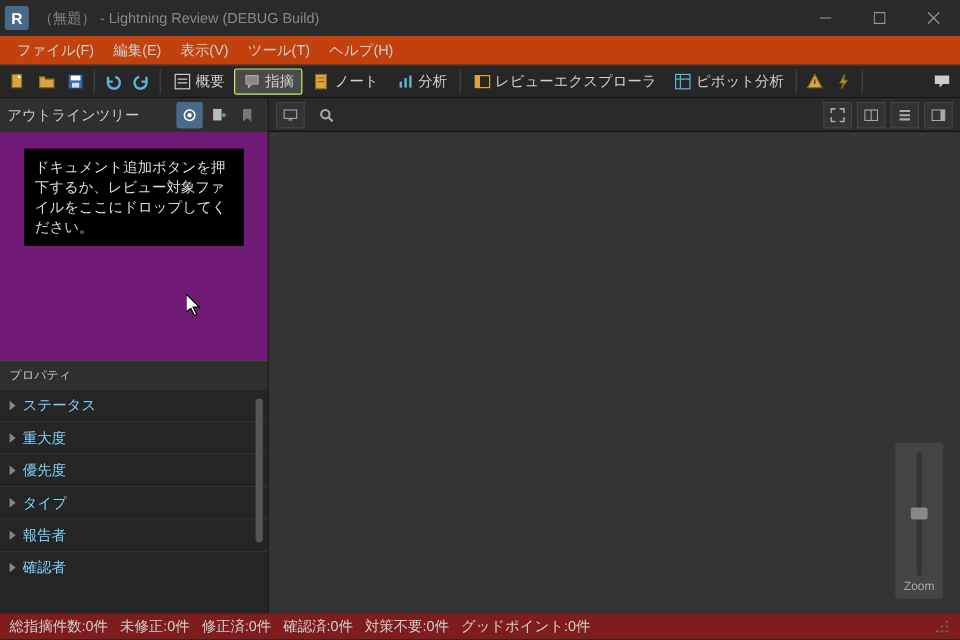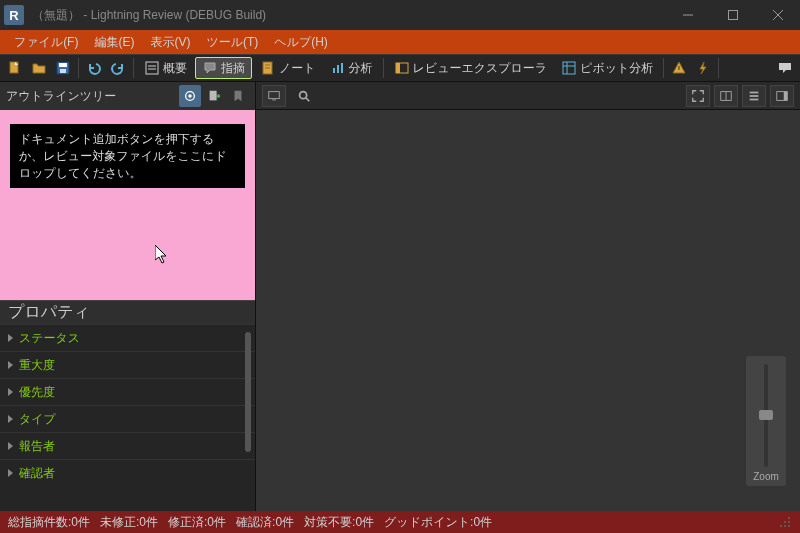--- a/index.html
+++ b/index.html
@@ -18,44 +18,44 @@
 .toolbar { height: 28px; background: #262626; border-top: 1px solid #3a3a3a; border-bottom: 1px solid #111; display: flex; align-items: center; padding: 0 4px; gap: 2px; }
 .toolbar .tbtn { height: 22px; min-width: 22px; display: flex; align-items: center; justify-content: center; padding: 0 3px; border-radius: 2px; }
 .toolbar .tbtn.text { padding: 0 6px; color: #d0d0d0; font-size: 12px; gap: 3px; }
 .toolbar .tbtn.active { background: #4a4a4a; border: 1px solid #bef264; }
 .toolbar .sep { width: 1px; height: 20px; background: #444; margin: 0 2px; }
 .toolbar .spacer { flex: 1; }
 .tico { width: 16px; height: 16px; display: inline-block; }
 
 .body-row { display: flex; height: calc(533px - 30px - 24px - 28px - 22px); }
 
-.left-col { width: 256px; background: #2a2a2a; display: flex; flex-direction: column; border-right: 1px solid #111; }
+.left-col { width: 224px; background: #2a2a2a; display: flex; flex-direction: column; border-right: 1px solid #111; }
 
 .panel-hdr { height: 28px; background: #2f2f2f; display: flex; align-items: center; padding: 0 6px; color: #ccc; font-size: 12px; }
 .panel-hdr .ptitle { flex: 1; }
 .panel-hdr .picon { width: 22px; height: 22px; display: flex; align-items: center; justify-content: center; margin-left: 2px; }
 .panel-hdr .picon.blue { background: #4a6a8a; border-radius: 2px; }
 
-.outline-body { flex: 0 0 190px; padding: 14px 10px; background: #f9a8d4; }
+.outline-body { flex: 0 0 190px; padding: 14px 20px; background: #701a75; }
 .drop-msg { background: #000; border: 1px solid #000; padding: 6px 8px; color: #ddd; font-size: 12px; line-height: 1.4; }
 
-.prop-hdr { height: 24px; background: #2f2f2f; display: flex; align-items: center; padding: 0 8px; color: #ccc; font-size: 16px; border-top: 1px solid #444; }
+.prop-hdr { height: 24px; background: #2f2f2f; display: flex; align-items: center; padding: 0 8px; color: #ccc; font-size: 10px; border-top: 1px solid #444; }
 
 .prop-body { flex: 1; background: #252525; overflow: hidden; position: relative; }
 .prop-body::after { content:""; position:absolute; right:4px; top:8px; width:6px; height:120px; background:#555; border-radius:3px; }
-.prop-row { height: 27px; display: flex; align-items: center; padding: 0 8px; border-top: 1px solid #333; color: #84cc16; font-size: 12px; cursor: default; }
+.prop-row { height: 27px; display: flex; align-items: center; padding: 0 8px; border-top: 1px solid #333; color: #7dd3fc; font-size: 12px; cursor: default; }
 .prop-row .tri { width: 0; height: 0; border-left: 5px solid #888; border-top: 4px solid transparent; border-bottom: 4px solid transparent; margin-right: 6px; }
 
 .main-col { flex: 1; background: #343434; display: flex; flex-direction: column; position: relative; }
 .main-toolbar { height: 28px; background: #2a2a2a; display: flex; align-items: center; padding: 0 6px; gap: 6px; border-bottom: 1px solid #111; }
 .main-toolbar .right { margin-left: auto; display: flex; gap: 4px; }
 .main-toolbar .mbtn { width: 24px; height: 22px; display: flex; align-items: center; justify-content: center; background: #333; border: 1px solid #444; }
 .main-canvas { flex: 1; background: #343434; position: relative; }
 
-.zoom { position: absolute; right: 14px; bottom: 25px; width: 40px; height: 130px; background: rgba(80,80,80,0.6); border-radius: 3px; display: flex; flex-direction: column; align-items: center; padding: 8px 0 4px; }
+.zoom { position: absolute; right: 14px; bottom: 12px; width: 40px; height: 130px; background: rgba(80,80,80,0.6); border-radius: 3px; display: flex; flex-direction: column; align-items: center; padding: 8px 0 4px; }
 .zoom .track { flex: 1; width: 4px; background: #333; position: relative; border-radius: 2px; }
 .zoom .thumb { position: absolute; left: -5px; top: 45%; width: 14px; height: 10px; background: #888; border-radius: 2px; }
 .zoom .zlabel { font-size: 10px; color: #aaa; margin-top: 4px; }
 
 .statusbar { height: 22px; background: #7f1d1d; display: flex; align-items: center; padding: 0 8px; color: #d0d0d0; font-size: 12px; gap: 2px; }
 .statusbar .stat { margin-right: 8px; white-space: nowrap; }
 .statusbar .flex { flex: 1; }
 .statusbar .grip { width: 14px; height: 14px; }
 
 .cursor { position: absolute; left: 155px; top: 245px; pointer-events: none; }

